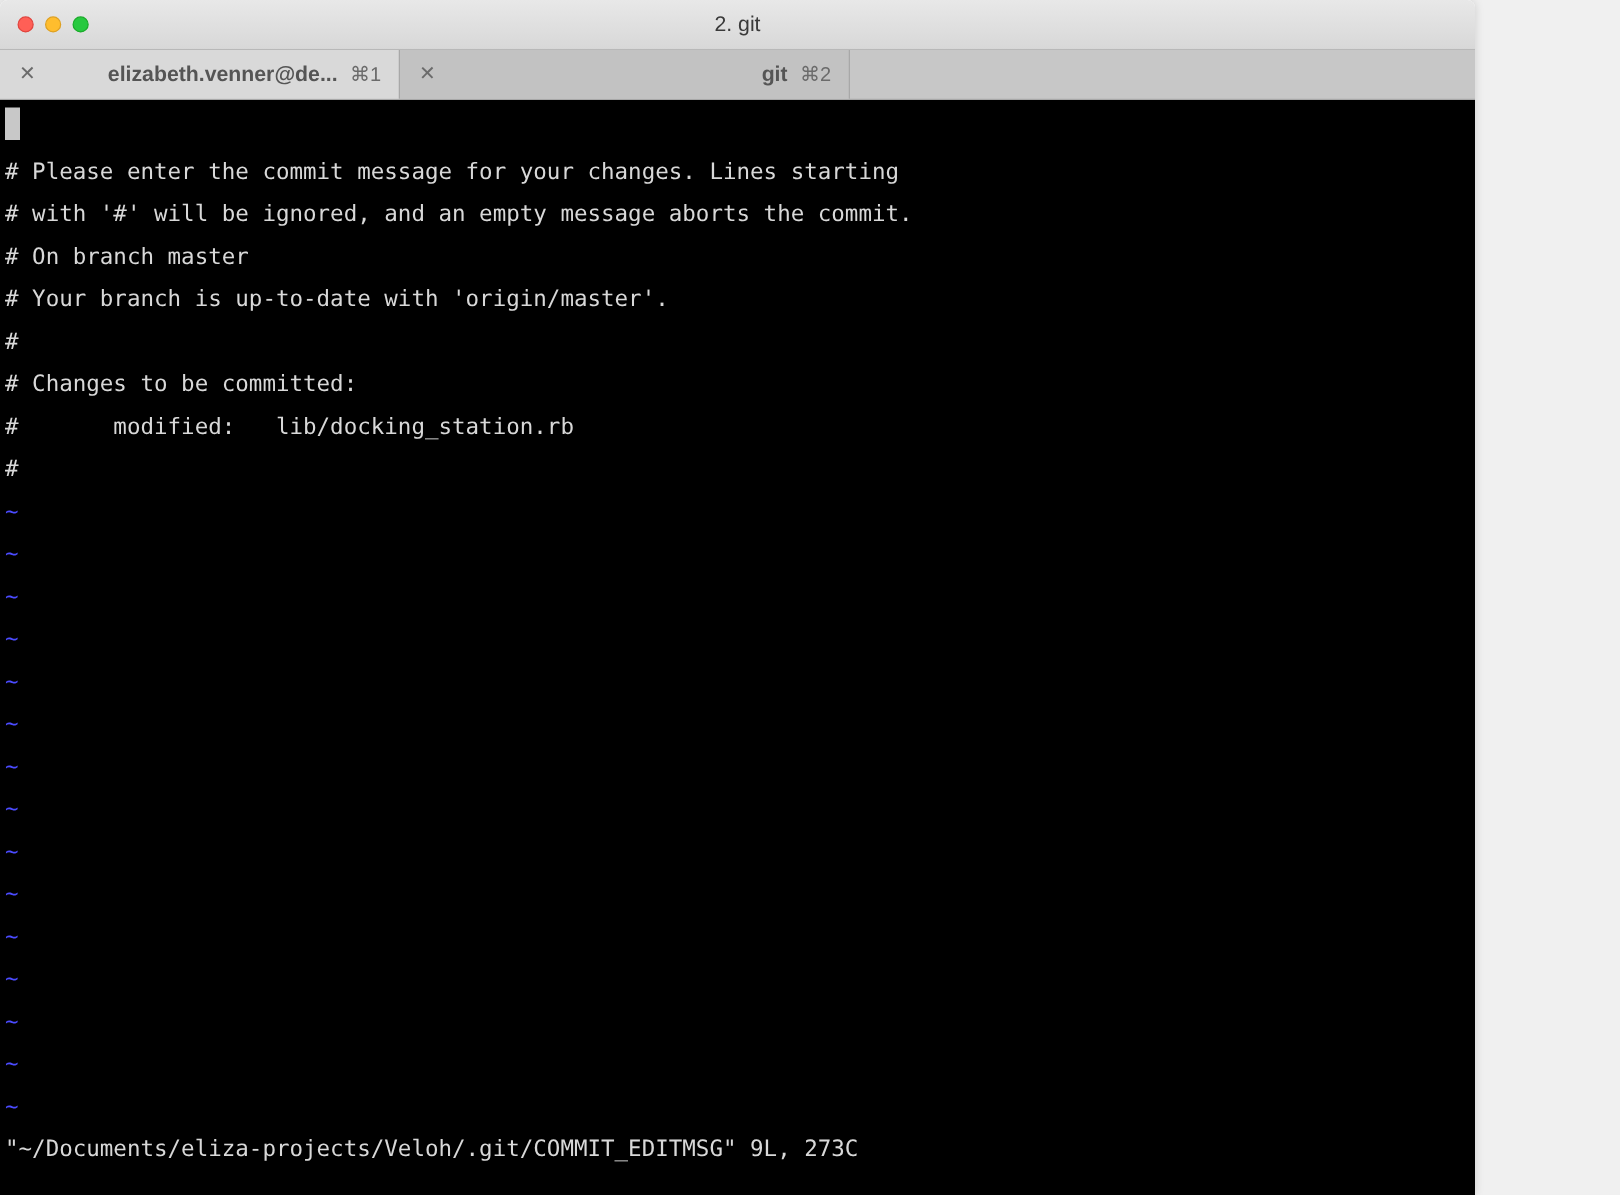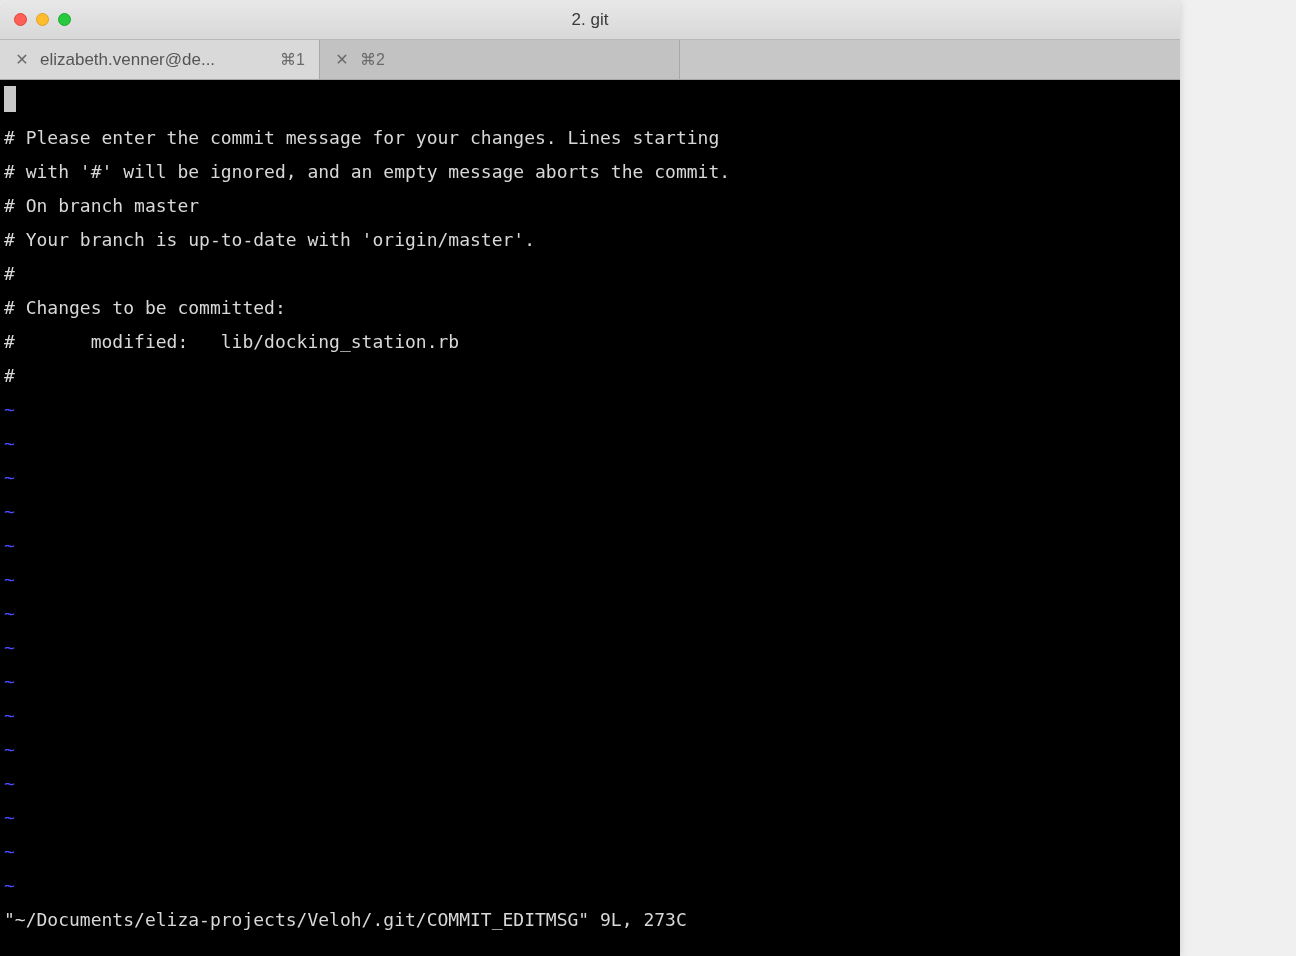--- a/index.html
+++ b/index.html
@@ -70,24 +70,25 @@
   .tab-close {
     color: #6b6b6b;
     font-size: 16px;
     line-height: 1;
     cursor: pointer;
     width: 16px;
     text-align: center;
   }
   .tab-label {
     flex: 1;
-    text-align: left;
+    text-align: right;
     white-space: nowrap;
     overflow: hidden;
     text-overflow: ellipsis;
+    font-weight: bold;
   }
   .tab-shortcut {
     color: #6b6b6b;
     font-size: 16px;
     white-space: nowrap;
   }
   .terminal {
     background: #000;
     height: calc(956px - 80px);
     padding: 6px 4px 0 4px;
@@ -127,19 +128,20 @@
   </div>
 
   <div class="tabbar">
     <div class="tab inactive">
       <span class="tab-close">✕</span>
       <span class="tab-label">elizabeth.venner@de...</span>
       <span class="tab-shortcut">⌘1</span>
     </div>
     <div class="tab active">
       <span class="tab-close">✕</span>
+      <span class="tab-label">git</span>
       <span class="tab-shortcut">⌘2</span>
     </div>
   </div>
 
   <div class="terminal" id="terminal"><div><span class="cursor-block"></span></div><div># Please enter the commit message for your changes. Lines starting</div><div># with '#' will be ignored, and an empty message aborts the commit.</div><div># On branch master</div><div># Your branch is up-to-date with 'origin/master'.</div><div>#</div><div># Changes to be committed:</div><div>#       modified:   lib/docking_station.rb</div><div>#</div><div class="tilde">~</div><div class="tilde">~</div><div class="tilde">~</div><div class="tilde">~</div><div class="tilde">~</div><div class="tilde">~</div><div class="tilde">~</div><div class="tilde">~</div><div class="tilde">~</div><div class="tilde">~</div><div class="tilde">~</div><div class="tilde">~</div><div class="tilde">~</div><div class="tilde">~</div><div class="tilde">~</div><div class="statusline">"~/Documents/eliza-projects/Veloh/.git/COMMIT_EDITMSG" 9L, 273C</div></div>
 
 </div>
 
 </body></html>

